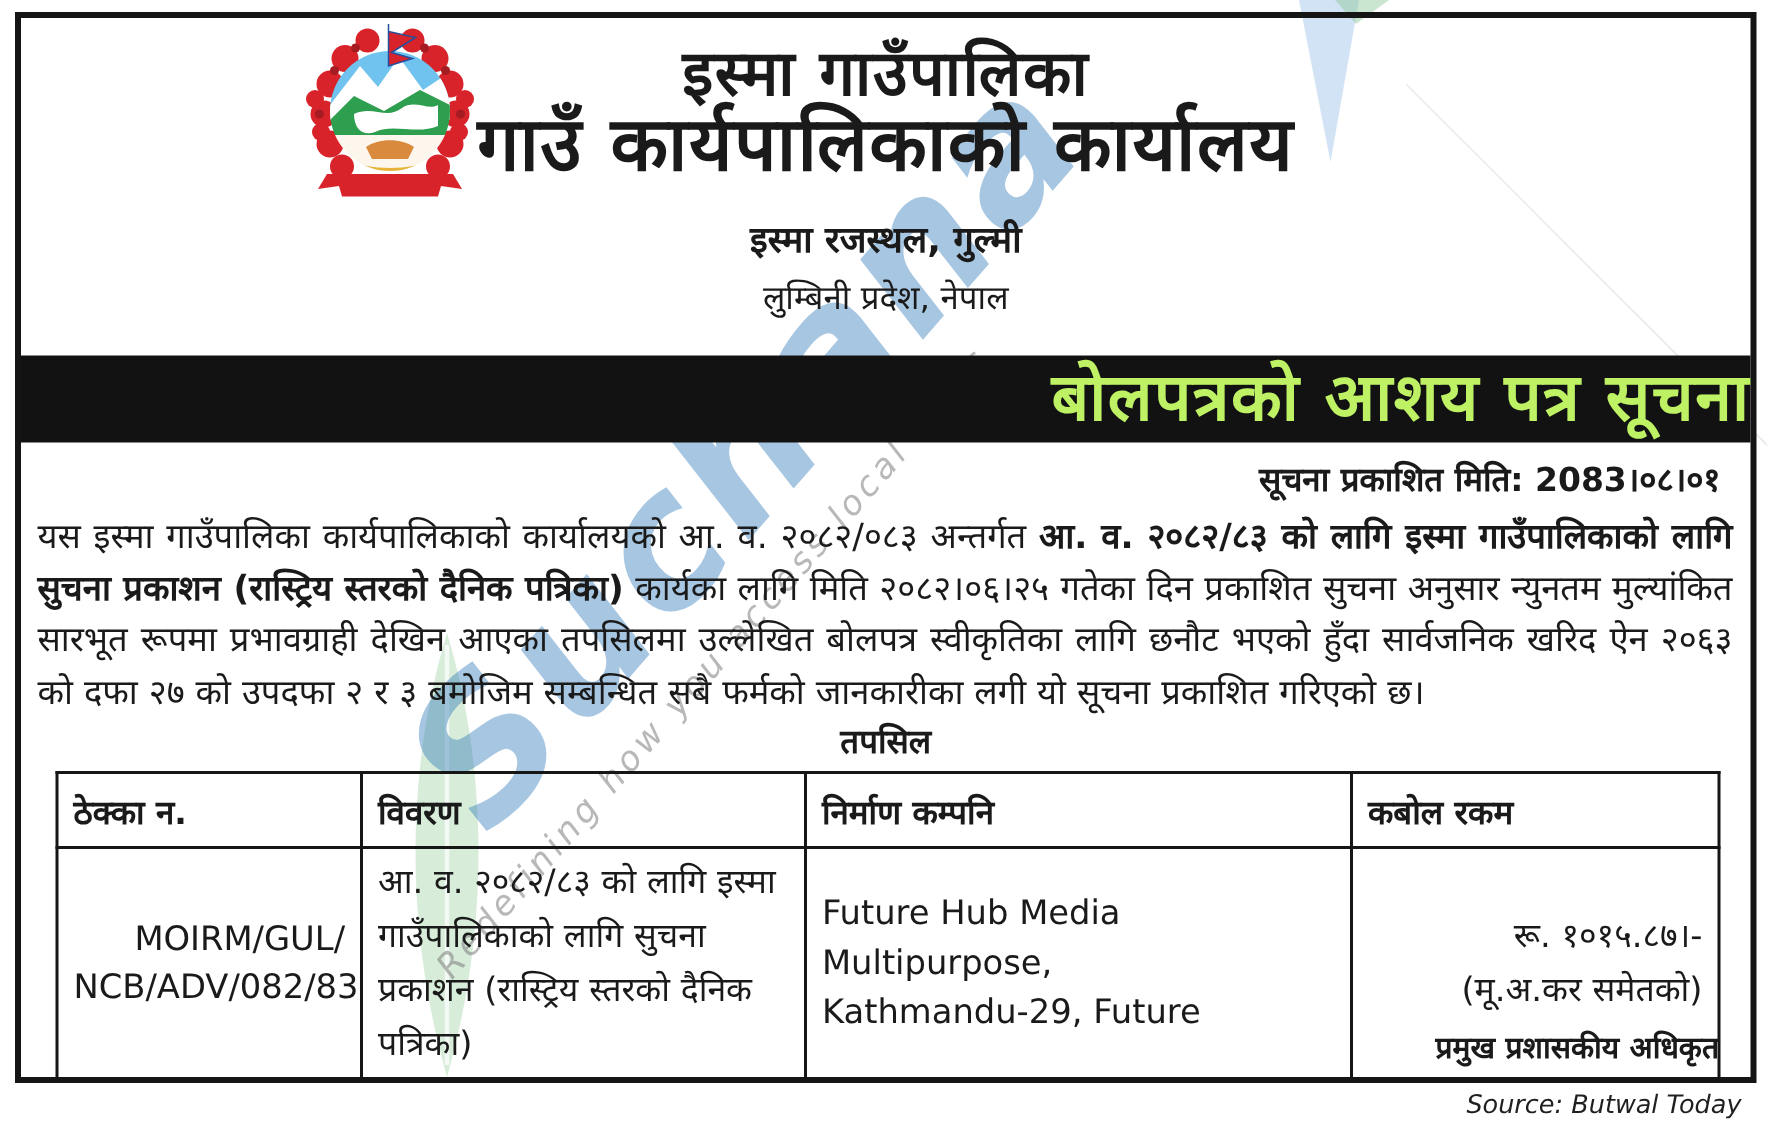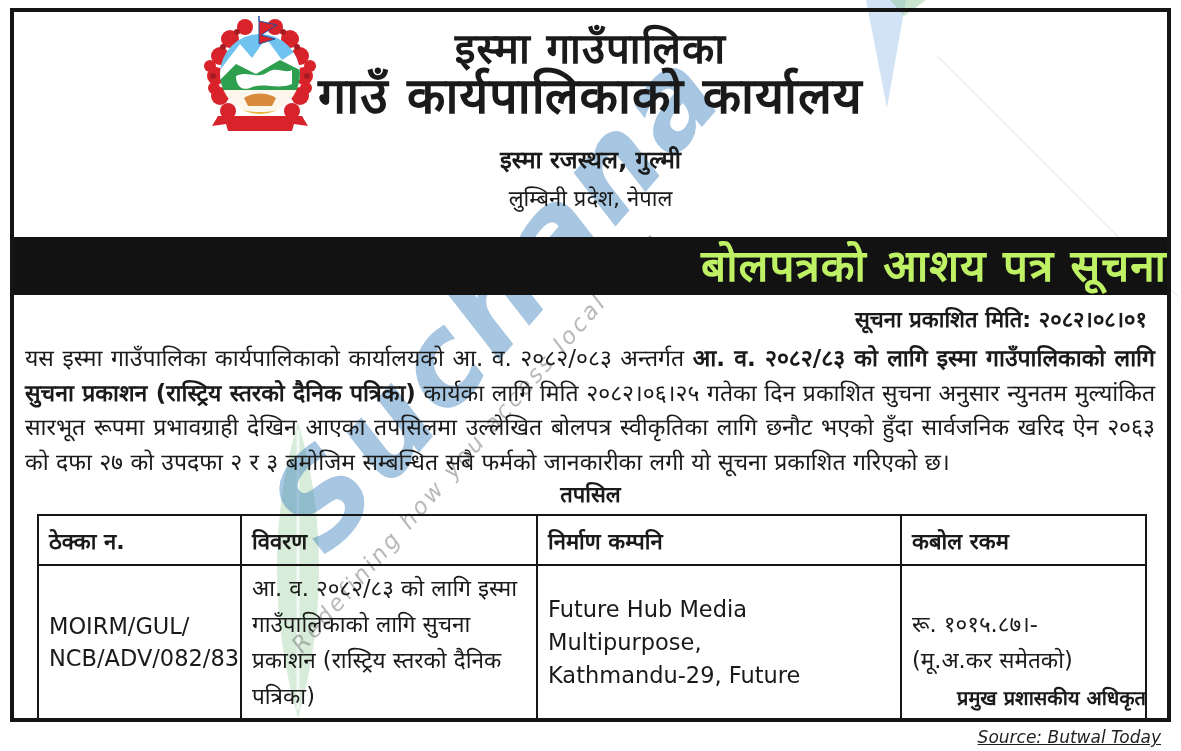--- a/index.html
+++ b/index.html
@@ -57,27 +57,27 @@
     border-collapse:collapse;table-layout:fixed;background:transparent;
   }
   table.tender th,table.tender td{
     border:2px solid #161616;vertical-align:middle;box-sizing:border-box;
   }
   table.tender th{
     height:50px;text-align:left;padding:2px 10px;font-size:22px;font-weight:700;
   }
   table.tender td{height:114px;font-size:22.5px;padding:4px 10px;}
   .c1{width:203px;} .c2{width:296px;} .c3{width:364px;} .c4{width:245px;}
-  td.cell-contract{text-align:left;font-size:23px;line-height:32px;}
+  td.cell-contract{text-align:right;font-size:23px;line-height:32px;}
   td.cell-desc{line-height:36px;}
   td.cell-company{font-size:24px;line-height:33px;}
-  td.cell-amount{text-align:left;line-height:36px;margin-left:36px;}
+  td.cell-amount{text-align:right;line-height:36px;margin-left:36px;}
   
   .signatory{top:684px;left:14px;width:1132px;text-align:right;font-size:20px;font-weight:700;z-index:2;}
-  .source{top:727px;left:0;width:1161px;text-align:right;font-size:17px;font-style:italic;z-index:2;color:#1f1f1f;text-decoration:underline;}
+  .source{top:727px;left:0;width:1161px;text-align:right;font-size:17px;font-style:italic;z-index:2;color:#1f1f1f;}
 </style>
 </head>
 <body>
 
 <div class="abs wm-layer">
   <svg class="abs" style="left:258px;top:420px;" width="80" height="300" viewBox="0 0 80 300">
     <path d="M40,2 C68,95 68,200 40,298 C12,200 12,95 40,2 Z" fill="rgba(150,205,155,0.38)"></path>
     <path d="M40,10 L40,290" stroke="rgba(255,255,255,0.7)" stroke-width="3" fill="none"></path>
   </svg>
   <svg class="abs" style="left:860px;top:0;" width="70" height="110" viewBox="0 0 70 110">
@@ -138,21 +138,21 @@
   <path d="M63,2 L63,30 L79,25 L65,21 L81,11 L63,7 Z" fill="#d8232a" stroke="#234f9e" stroke-width="1"></path>
 </svg>
 
 <div class="abs center-band t-muni">इस्मा गाउँपालिका</div>
 <div class="abs center-band t-office">गाउँ कार्यपालिकाको कार्यालय</div>
 <div class="abs center-band t-addr1">इस्मा रजस्थल, गुल्मी</div>
 <div class="abs center-band t-addr2">लुम्बिनी प्रदेश, नेपाल</div>
 
 <div class="abs banner">बोलपत्रको आशय पत्र सूचना</div>
 
-<div class="abs pub-date">सूचना प्रकाशित मिति: २०८२।०८।०१</div>
+<div class="abs pub-date">सूचना प्रकाशित मिति: 2083।०८।०१</div>
 
 <div class="abs body-para"><span>यस इस्मा गाउँपालिका कार्यपालिकाको कार्यालयको आ. व. २०८२/०८३ अन्तर्गत </span><b>आ. व. २०८२/८३ को लागि इस्मा गाउँपालिकाको लागि सुचना प्रकाशन (रास्ट्रिय स्तरको दैनिक पत्रिका)</b><span> कार्यका लागि मिति २०८२।०६।२५ गतेका दिन प्रकाशित सुचना अनुसार न्युनतम मुल्यांकित सारभूत रूपमा प्रभावग्राही देखिन आएका तपसिलमा उल्लेखित बोलपत्र स्वीकृतिका लागि छनौट भएको हुँदा सार्वजनिक खरिद ऐन २०६३ को दफा २७ को उपदफा २ र ३ बमोजिम सम्बन्धित सबै फर्मको जानकारीका लगी यो सूचना प्रकाशित गरिएको छ।</span></div>
 
 <div class="abs tbl-caption">तपसिल</div>
 
 <table class="tender">
   <colgroup>
       <col class="c1">
       <col class="c2">
       <col class="c3">

